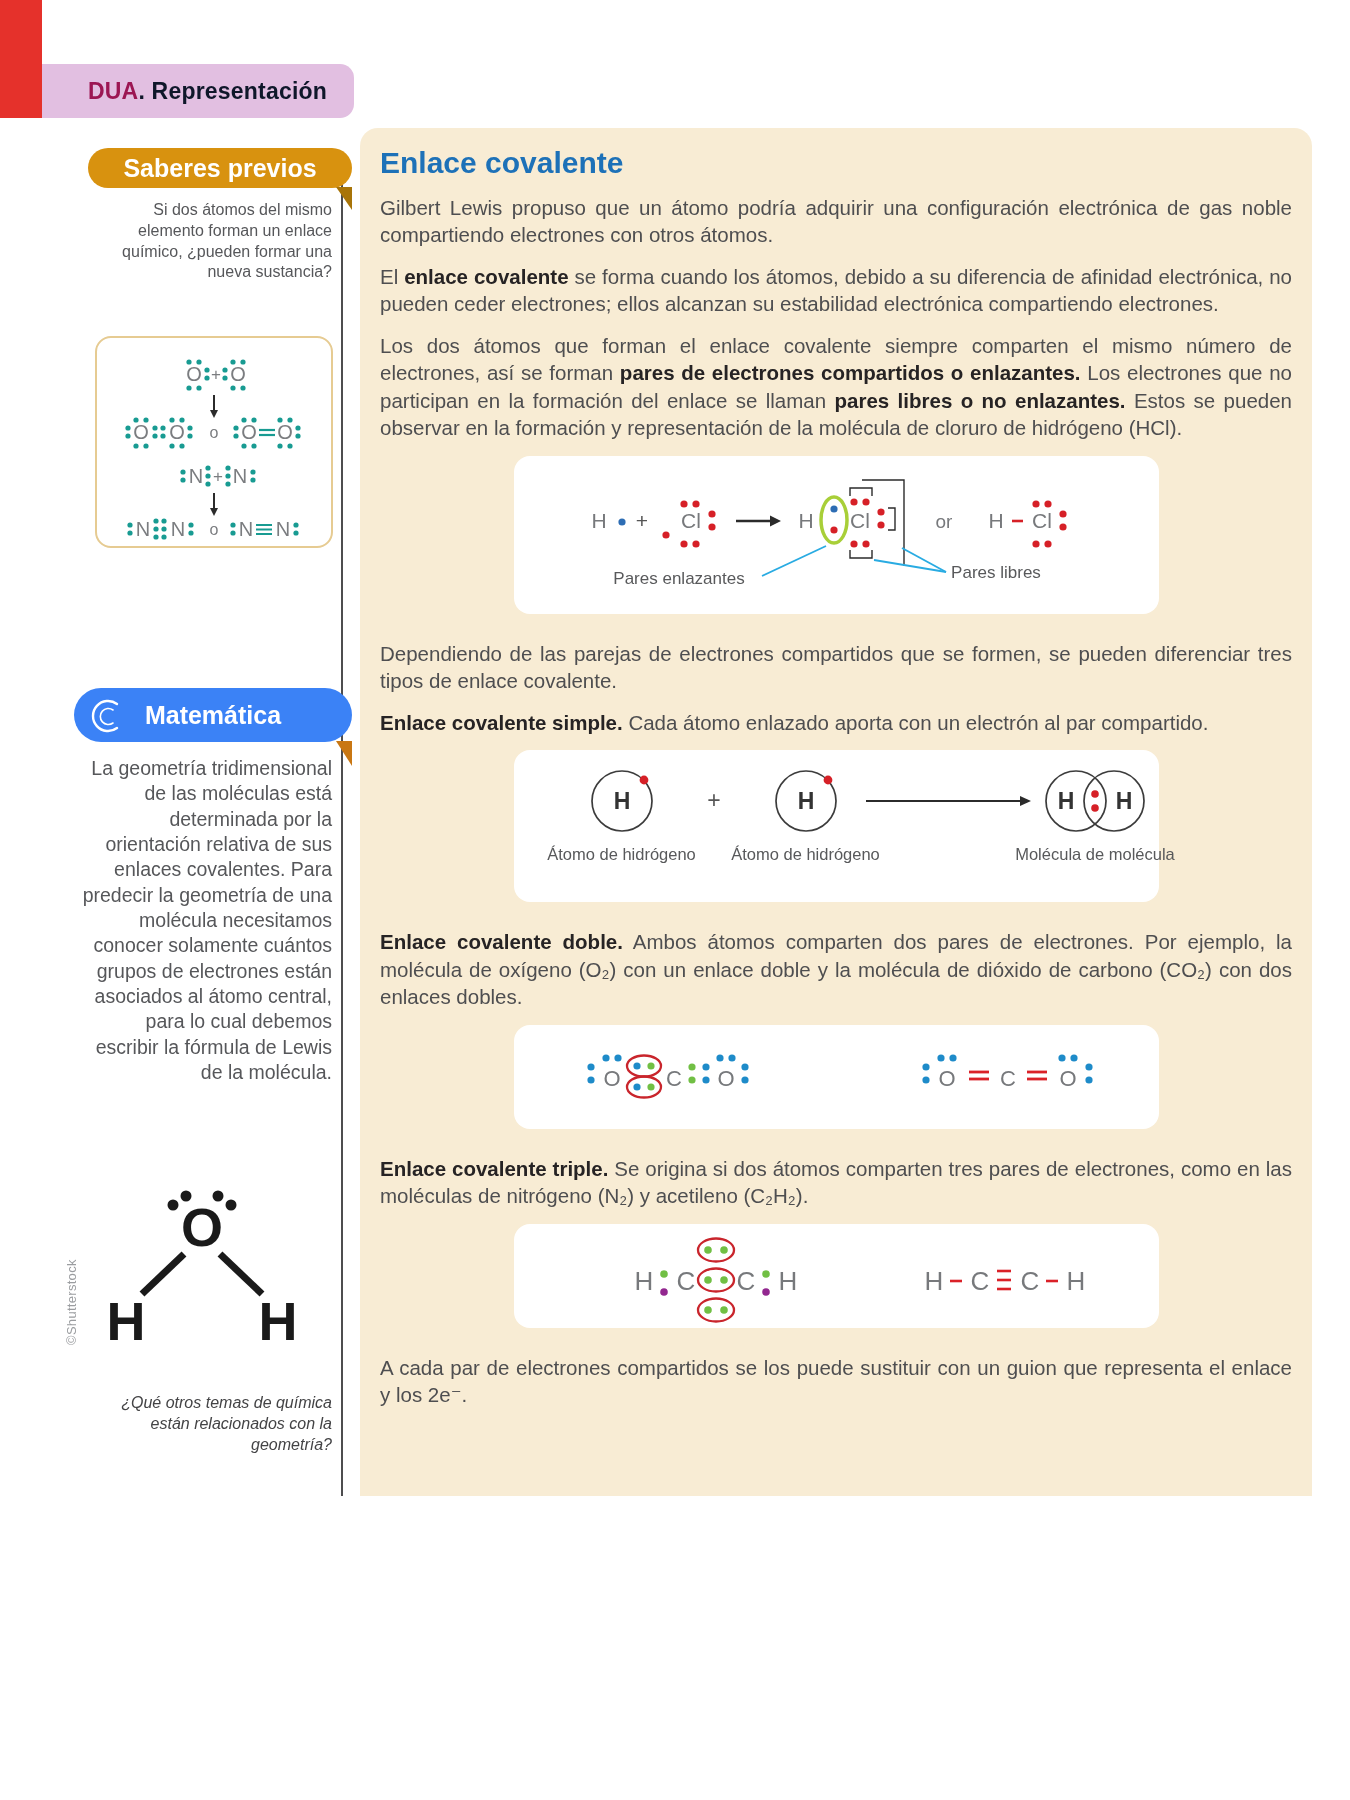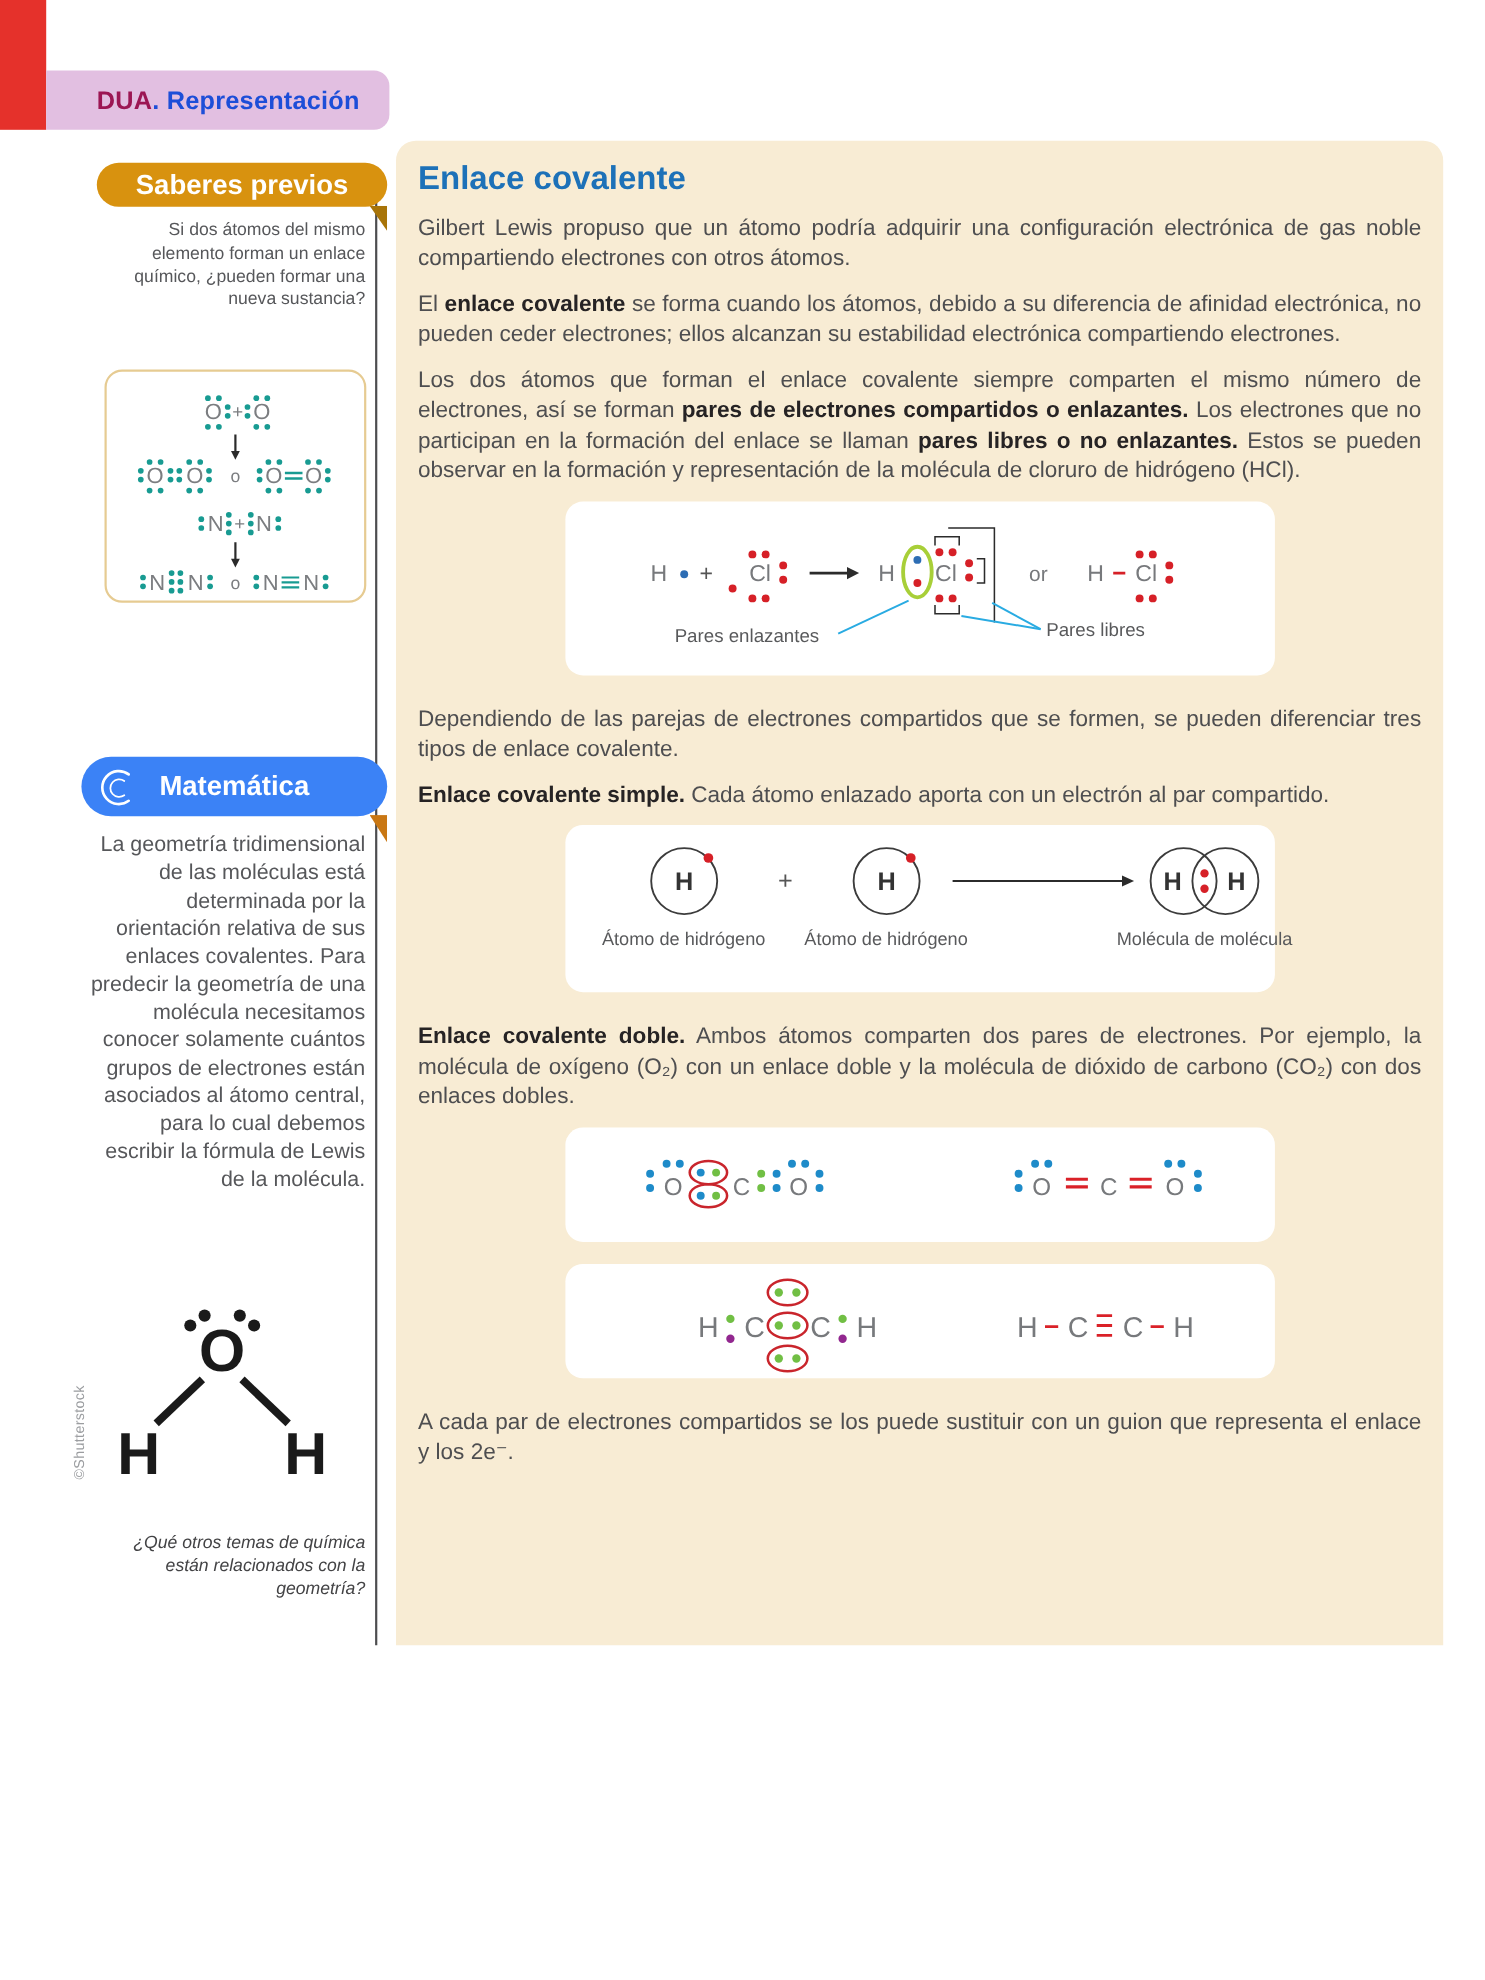--- a/index.html
+++ b/index.html
@@ -5,21 +5,21 @@
   html,body{margin:0;padding:0;}
   body{font-family:"Liberation Sans","DejaVu Sans",sans-serif;background:#fff;}
   .page{position:relative;width:1350px;height:1496px;background:#fff;overflow:hidden;}
 
   
   .red-bar{position:absolute;left:0;top:0;width:42px;height:118px;background:#e5312b;}
   .dua-box{position:absolute;left:42px;top:64px;width:312px;height:54px;background:#e2bfe1;
     border-radius:0 14px 14px 0;display:flex;align-items:center;padding-left:46px;box-sizing:border-box;
     font-size:23px;font-weight:bold;letter-spacing:.2px;}
   .dua-bold{color:#9c1653;}
-  .dua-rest{color:#1d4ed8;}
+  .dua-rest{color:#0f172a;}
 
   .vline{position:absolute;left:341px;top:152px;width:2px;height:1350px;background:#4d4d4f;}
 
   
   .ribbon{position:absolute;color:#fff;font-weight:bold;font-size:25px;display:flex;align-items:center;justify-content:center;}
   .ribbon-saberes{left:88px;top:148px;width:264px;height:40px;background:#d8920f;border-radius:20px;}
   .fold-saberes{position:absolute;left:336px;top:187px;width:16px;height:23px;background:#a87408;
     clip-path:polygon(0 0,100% 0,100% 100%);}
   .ribbon-mate{left:74px;top:688px;width:278px;height:54px;background:#3b82f6;border-radius:27px;}
   .fold-mate{position:absolute;left:336px;top:741px;width:16px;height:25px;background:#c97713;
@@ -372,20 +372,21 @@
         <g fill="#1e8bc9">
           <circle cx="548" cy="33" r="3.6"></circle>
             <circle cx="560" cy="33" r="3.6"></circle>
           <circle cx="575" cy="42" r="3.6"></circle>
             <circle cx="575" cy="55" r="3.6"></circle>
         </g>
         <text x="554" y="61" font-size="22" fill="#77797c" text-anchor="middle">O</text>
       </svg>
     </div>
 
+    <p class="para sect"><b>Enlace covalente triple.</b><span> Se origina si dos átomos comparten tres pares de electrones, como en las moléculas de nitrógeno (N₂) y acetileno (C₂H₂).</span></p>
 
     <div class="wbox wbox4">
       <svg width="645" height="104" viewBox="0 0 645 104">
         <text x="130" y="66" font-size="26" fill="#77797c" text-anchor="middle">H</text>
         <circle cx="150" cy="50" r="3.8" fill="#71bf44"></circle>
         <circle cx="150" cy="68" r="3.8" fill="#92278f"></circle>
         <text x="172" y="66" font-size="26" fill="#77797c" text-anchor="middle">C</text>
         <g fill="none" stroke="#c9252c" stroke-width="2.3">
           <ellipse cx="202" cy="26" rx="18" ry="11.5"></ellipse>
           <ellipse cx="202" cy="56" rx="18" ry="11.5"></ellipse>

